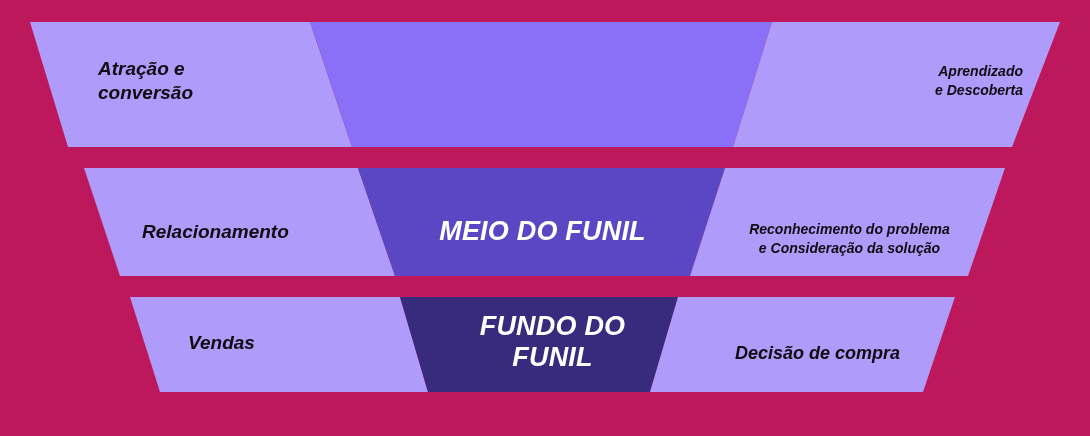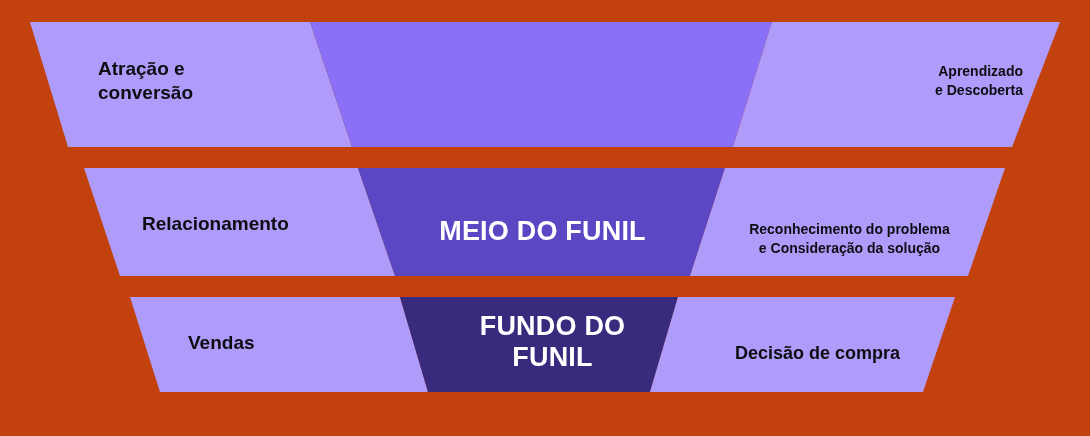--- a/index.html
+++ b/index.html
@@ -10,21 +10,22 @@
   body {
     width: 1090px;
     height: 436px;
     font-family: "Liberation Sans", sans-serif;
     overflow: hidden;
   }
   #funnel-diagram {
     position: relative;
     width: 1090px;
     height: 436px;
-    background: #c2410c;
+    background: #be185d;
+    font-style: italic;
   }
   #funnel-svg {
     position: absolute;
     top: 0;
     left: 0;
     width: 1090px;
     height: 436px;
   }
   .stage-label {
     position: absolute;
@@ -49,21 +50,21 @@
     line-height: 1.35;
     white-space: pre-line;
   }
 
   
   #label-row-1 { left: 98px;  top: 57px;  font-size: 19px; text-align: left; }
   #core-row-1  { left: 355px; top: 76px;  width: 375px; font-size: 27px; }
   #outcome-row-1 { left: 888px; top: 62px; width: 135px; font-size: 14px; text-align: right; }
 
   
-  #label-row-2 { left: 142px; top: 212px; font-size: 19px; text-align: left; }
+  #label-row-2 { left: 142px; top: 220px; font-size: 19px; text-align: left; }
   #core-row-2  { left: 370px; top: 216px; width: 345px; font-size: 27px; }
   #outcome-row-2 { left: 732px; top: 220px; width: 235px; font-size: 14px; text-align: center; }
 
   
   #label-row-3 { left: 188px; top: 331px; font-size: 19px; text-align: center; }
   #core-row-3  { left: 440px; top: 311px; width: 225px; font-size: 27px; }
   #outcome-row-3 { left: 720px; top: 341px; width: 195px; font-size: 18px; text-align: center; }
 </style>
 </head>
 <body>

